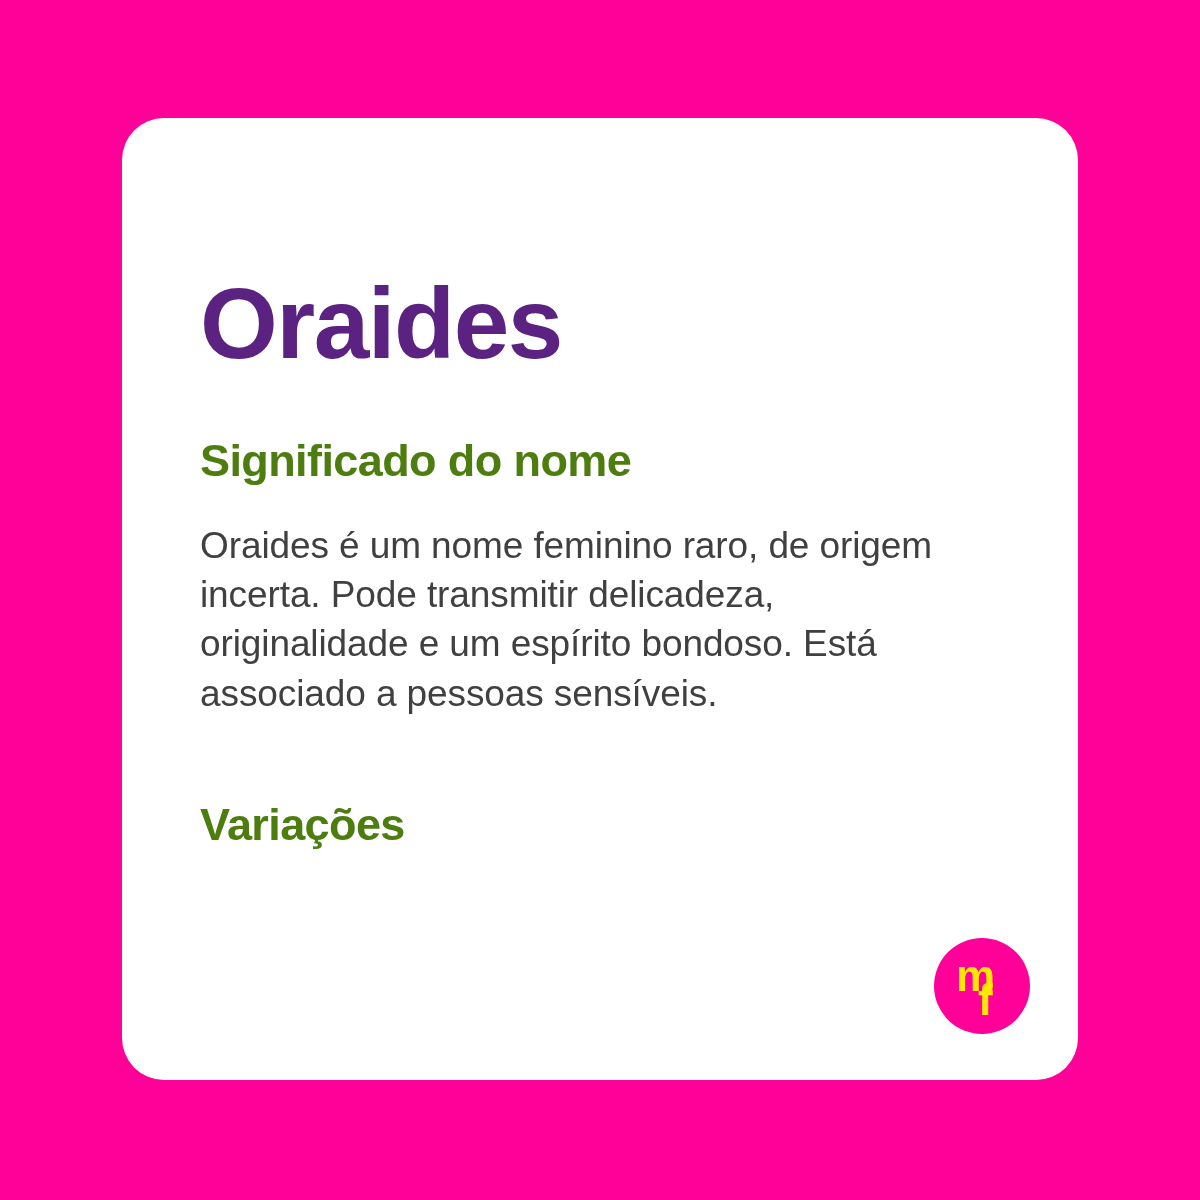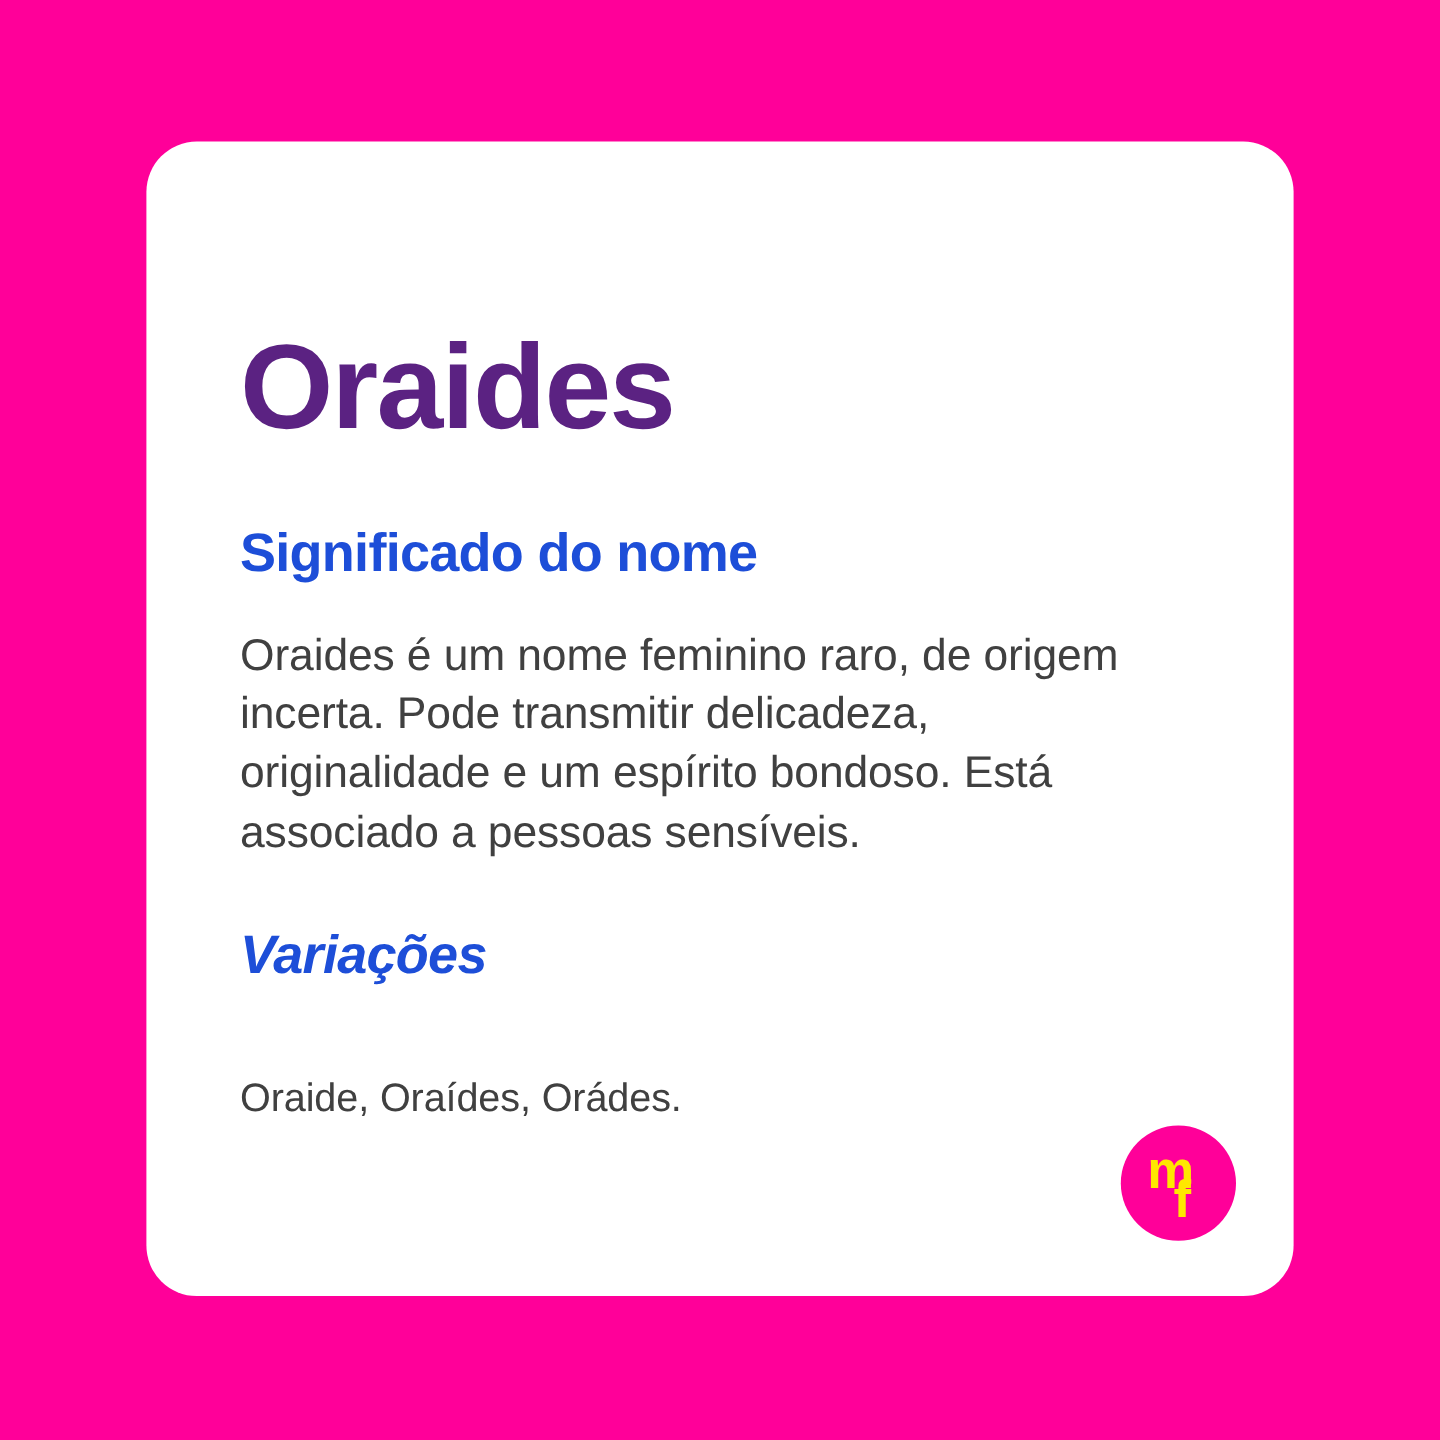--- a/index.html
+++ b/index.html
@@ -48,26 +48,26 @@
 
   .section-heading {
     position: absolute;
     left: 78px;
     margin: 0;
     font-family: "Liberation Sans", sans-serif;
     font-weight: 700;
     font-size: 45px;
     line-height: 1.1;
     letter-spacing: -0.6px;
-    color: #1d4ed8;
+    color: #4d7c0f;
     white-space: nowrap;
   }
 
   .heading-meaning { top: 318px; }
-  .heading-variations { top: 653px; font-style: italic; }
+  .heading-variations { top: 682px; }
 
   .body-text {
     position: absolute;
     left: 78px;
     margin: 0;
     font-family: "Liberation Sans", sans-serif;
     font-weight: 400;
     color: #404040;
   }
 
@@ -125,21 +125,20 @@
   <div class="card">
 
     <h1 class="name-title">Oraides</h1>
 
     <h2 class="section-heading heading-meaning">Significado do nome</h2>
 
     <p class="body-text meaning-text">Oraides é um nome feminino raro, de origem incerta. Pode transmitir delicadeza, originalidade e um espírito bondoso. Está associado a pessoas sensíveis.</p>
 
     <h2 class="section-heading heading-variations">Variações</h2>
 
-    <p class="body-text variations-text">Oraide, Oraídes, Orádes.</p>
 
     <div class="logo-badge">
       <span class="logo-letter logo-m">m</span>
       <span class="logo-letter logo-f">f</span>
     </div>
 
   </div>
 
 </div>
 

